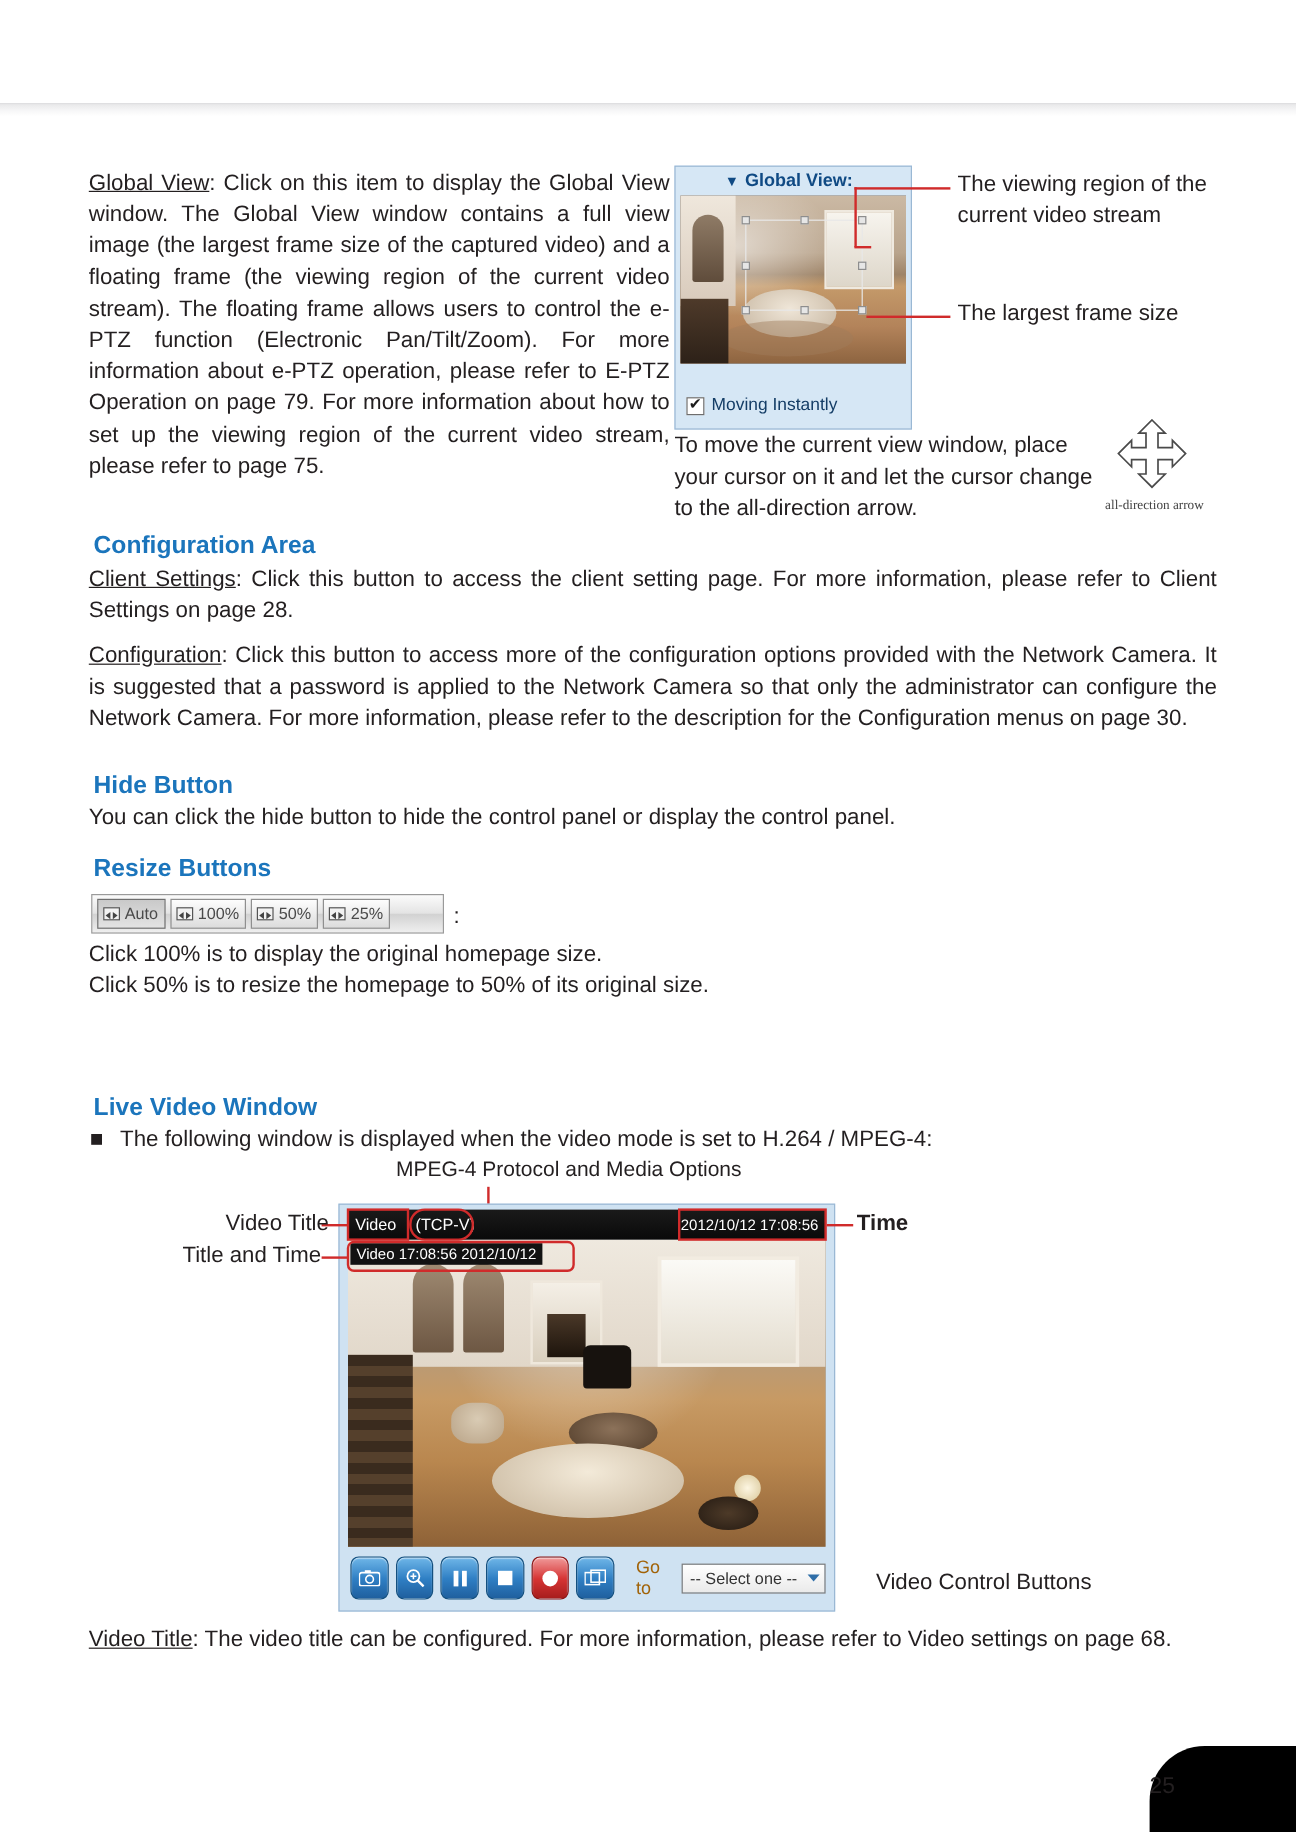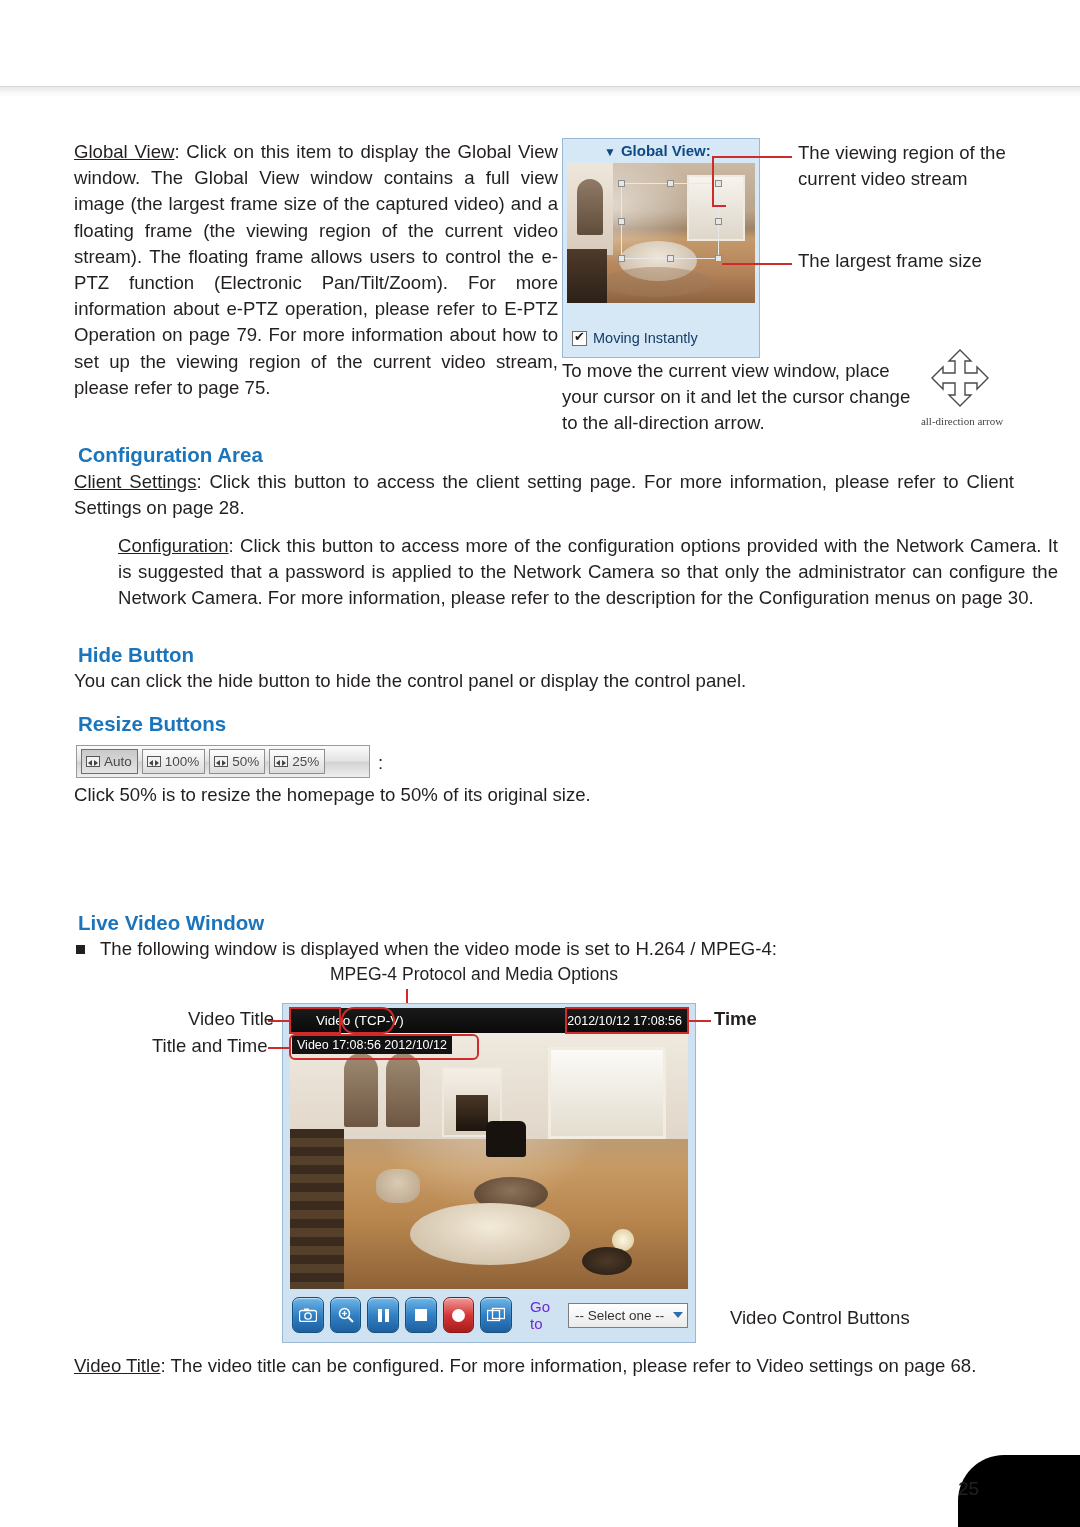--- a/index.html
+++ b/index.html
@@ -210,21 +210,21 @@
     width: 96px;
     text-align: center;
     font-family: "Liberation Serif", serif;
     font-size: 11px;
     color: #444;
   }
 
   
   #h-config-area { left: 78px; top: 443px; }
   #p-client-settings { left: 74px; top: 469px; width: 940px; }
-  #p-configuration { left: 74px; top: 533px; width: 940px; margin-left: 44px; }
+  #p-configuration { left: 74px; top: 533px; width: 940px; }
   #h-hide-button { left: 78px; top: 643px; }
   #p-hide-button { left: 74px; top: 668px; width: 940px; }
   #h-resize-buttons { left: 78px; top: 712px; }
 
   
   .resize-bar {
     position: absolute;
     left: 76px;
     top: 745px;
     width: 294px;
@@ -311,21 +311,21 @@
     height: 25px;
     background: linear-gradient(to bottom, #1a1a1a, #0a0a0a);
     color: #ffffff;
     font-size: 13.5px;
     display: flex;
     align-items: center;
     justify-content: space-between;
     padding: 0 6px;
     box-sizing: border-box;
   }
-  .lv-titlebar .left { display: flex; gap: 4px; align-items: center; margin-left: 20px; }
+  .lv-titlebar .left { display: flex; gap: 16px; align-items: center; }
   .lv-time-badge { font-size: 12.5px; padding-left: 35px; }
   .lv-osd {
     position: absolute;
     left: 292px;
     top: 1036px;
     font-size: 12.5px;
     color: #ffffff;
     background: #121212;
     padding: 2px 5px;
     white-space: nowrap;
@@ -439,21 +439,21 @@
   .ctl.rec {
     background: linear-gradient(to bottom, #f09a9a 0%, #d63434 52%, #a71d1d 100%);
     border-color: #8c1616;
   }
   .ctl .sq { width: 12px; height: 12px; background: #ffffff; }
   .ctl .circ { width: 13px; height: 13px; background: #ffffff; border-radius: 50%; }
   .ctl .pause { display: flex; gap: 3px; }
   .ctl .pause i { display: block; width: 4px; height: 13px; background: #fff; }
   .goto-label {
     font-size: 15px;
-    color: #6d28d9;
+    color: #a16207;
     margin-left: 12px;
   }
   .goto-select {
     height: 25px;
     min-width: 120px;
     background: linear-gradient(to bottom, #ffffff, #eaeaea);
     border: 1px solid #7d7d7d;
     font-size: 13.5px;
     color: #333;
     display: flex;
@@ -555,20 +555,21 @@
       <span class="rz-ico"></span>
       <span>50%</span>
     </div>
   <div class="rz-btn">
       <span class="rz-ico"></span>
       <span>25%</span>
     </div>
 </div>
 <div class="resize-colon">:</div>
 <div class="body-text" id="p-resize-desc">
+  <div>Click 100% is to display the original homepage size.</div>
   <div>Click 50% is to resize the homepage to 50% of its original size.</div>
 </div>
 
 <div class="heading" id="h-live-video">Live Video Window</div>
 <div class="bullet-sq"></div>
 <div class="body-text" id="p-live-video-bullet" style="text-indent:26px;">The following window is displayed when the video mode is set to H.264 / MPEG-4:</div>
 
 <div class="lv-caption-protocol">MPEG-4 Protocol and Media Options</div>
 <div class="callout" style="left:406px; top:989px; width:1.5px; height:22px;"></div>
 

